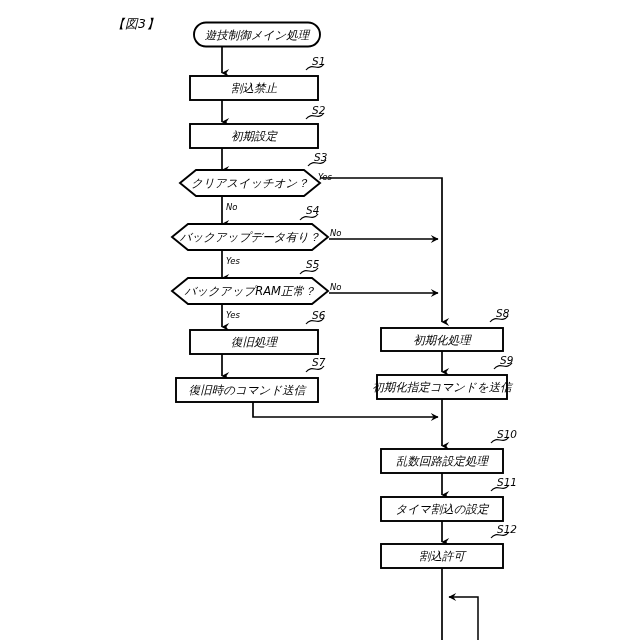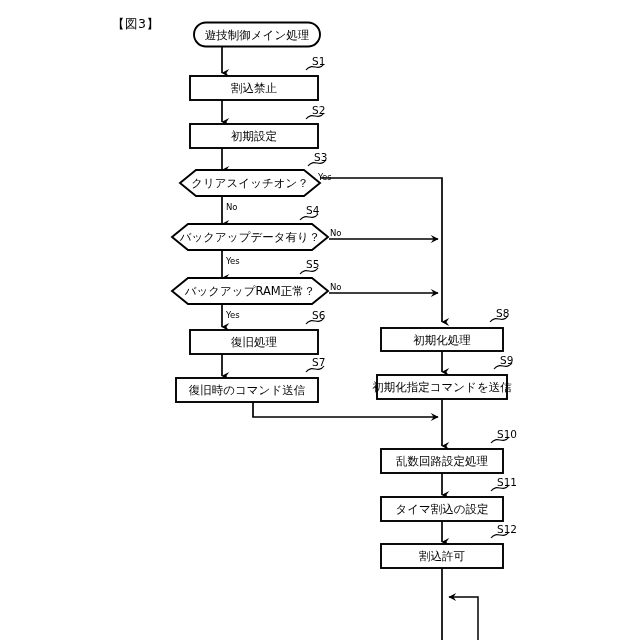--- a/index.html
+++ b/index.html
@@ -12,20 +12,21 @@
     width: 640px;
     height: 640px;
     overflow: hidden;
     font-family: "DejaVu Sans", "Liberation Sans", sans-serif;
     color: #000000;
   }
   #figure-root {
     position: relative;
     width: 640px;
     height: 640px;
+    font-style: italic;
   }
   svg#flowchart {
     display: block;
     width: 640px;
     height: 640px;
   }
   .shape {
     fill: #ffffff;
     stroke: #000000;
     stroke-width: 1.9;

